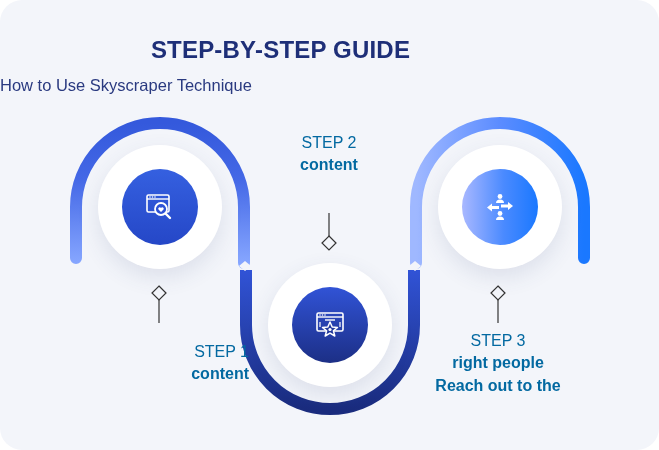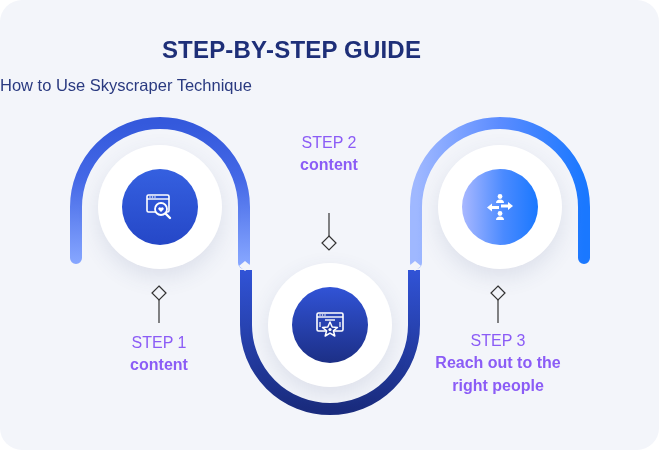--- a/index.html
+++ b/index.html
@@ -1,23 +1,23 @@
 <!DOCTYPE html>
 <html><head>
 <meta charset="utf-8">
 <style>
   html, body { margin:0; padding:0; background:#ffffff; }
   body { width:659px; height:450px; position:relative; overflow:hidden; font-family:"Liberation Sans", sans-serif; }
   .card { position:absolute; left:0; top:0; width:659px; height:450px; background:#f3f5fa; border-radius:22px; }
-  .title { position:absolute; left:12px; width:559px; top:36px; text-align:center; font-size:24px; font-weight:700; color:#1e2f78; letter-spacing:0.2px; }
+  .title { position:absolute; left:1px; width:559px; top:36px; text-align:center; font-size:24px; font-weight:700; color:#1e2f78; letter-spacing:0.2px; }
   .subtitle { position:absolute; left:0; width:659px; top:76px; font-size:16.5px; color:#2a3a80; }
   svg.paths { position:absolute; left:0; top:0; }
   .circle-outer { position:absolute; width:124px; height:124px; border-radius:50%; background:#ffffff; box-shadow:0 8px 22px rgba(60,70,120,0.12); }
   .circle-inner { position:absolute; left:24px; top:24px; width:76px; height:76px; border-radius:50%; display:flex; align-items:center; justify-content:center; }
-  .step-block { position:absolute; width:180px; text-align:center; color:#8b5cf6; }
+  .step-block { position:absolute; width:180px; text-align:center; color:#0369a1; }
   .step-label { font-size:16px; line-height:20px; }
   .step-text { font-size:16px; font-weight:700; line-height:23px; }
 </style>
 </head>
 <body>
 
 <div class="card"></div>
 
 <div class="title">STEP-BY-STEP GUIDE</div>
 <div class="subtitle">How to Use Skyscraper Technique</div>
@@ -110,27 +110,27 @@
       <circle cx="16" cy="5.5" r="2.4" fill="#fff"></circle>
       <path d="M12 12 a4 3.5 0 0 1 8 0z" fill="#fff"></path>
       <path d="M3 16.5 L8 12.5 L8 15 L15 15 L15 18 L8 18 L8 20.5z" fill="#fff"></path>
       <path d="M29 15 L24 11 L24 13.5 L17 13.5 L17 16.5 L24 16.5 L24 19z" fill="#fff"></path>
       <circle cx="16" cy="22.5" r="2.4" fill="#fff"></circle>
       <path d="M12 29 a4 3.5 0 0 1 8 0z" fill="#fff"></path>
     </svg>
   </div>
 </div>
 
-<div class="step-block" style="left:69px; top:333px;">
+<div class="step-block" style="left:69px; top:342px;text-align:right;">
   <div class="step-label">STEP 1</div>
   <div class="step-text">content</div>
 </div>
 
 <div class="step-block" style="left:239px; top:133px;">
   <div class="step-label">STEP 2</div>
   <div class="step-text">content</div>
 </div>
 
 <div class="step-block" style="left:408px; top:331px;">
   <div class="step-label">STEP 3</div>
+  <div class="step-text">right people</div>
   <div class="step-text">Reach out to the</div>
-  <div class="step-text">right people</div>
 </div>
 
 </body></html>

